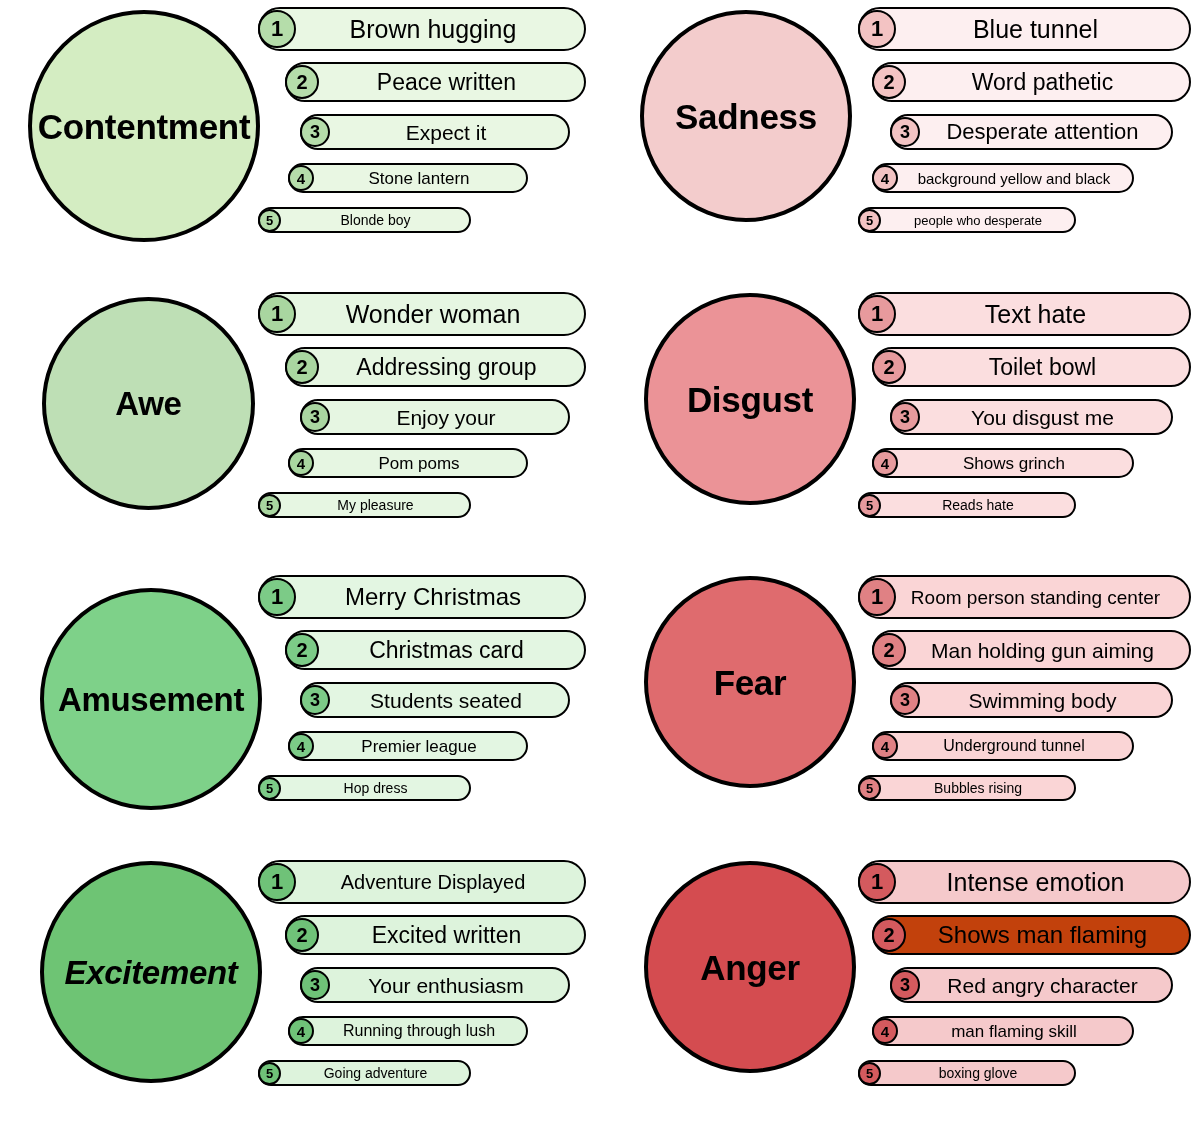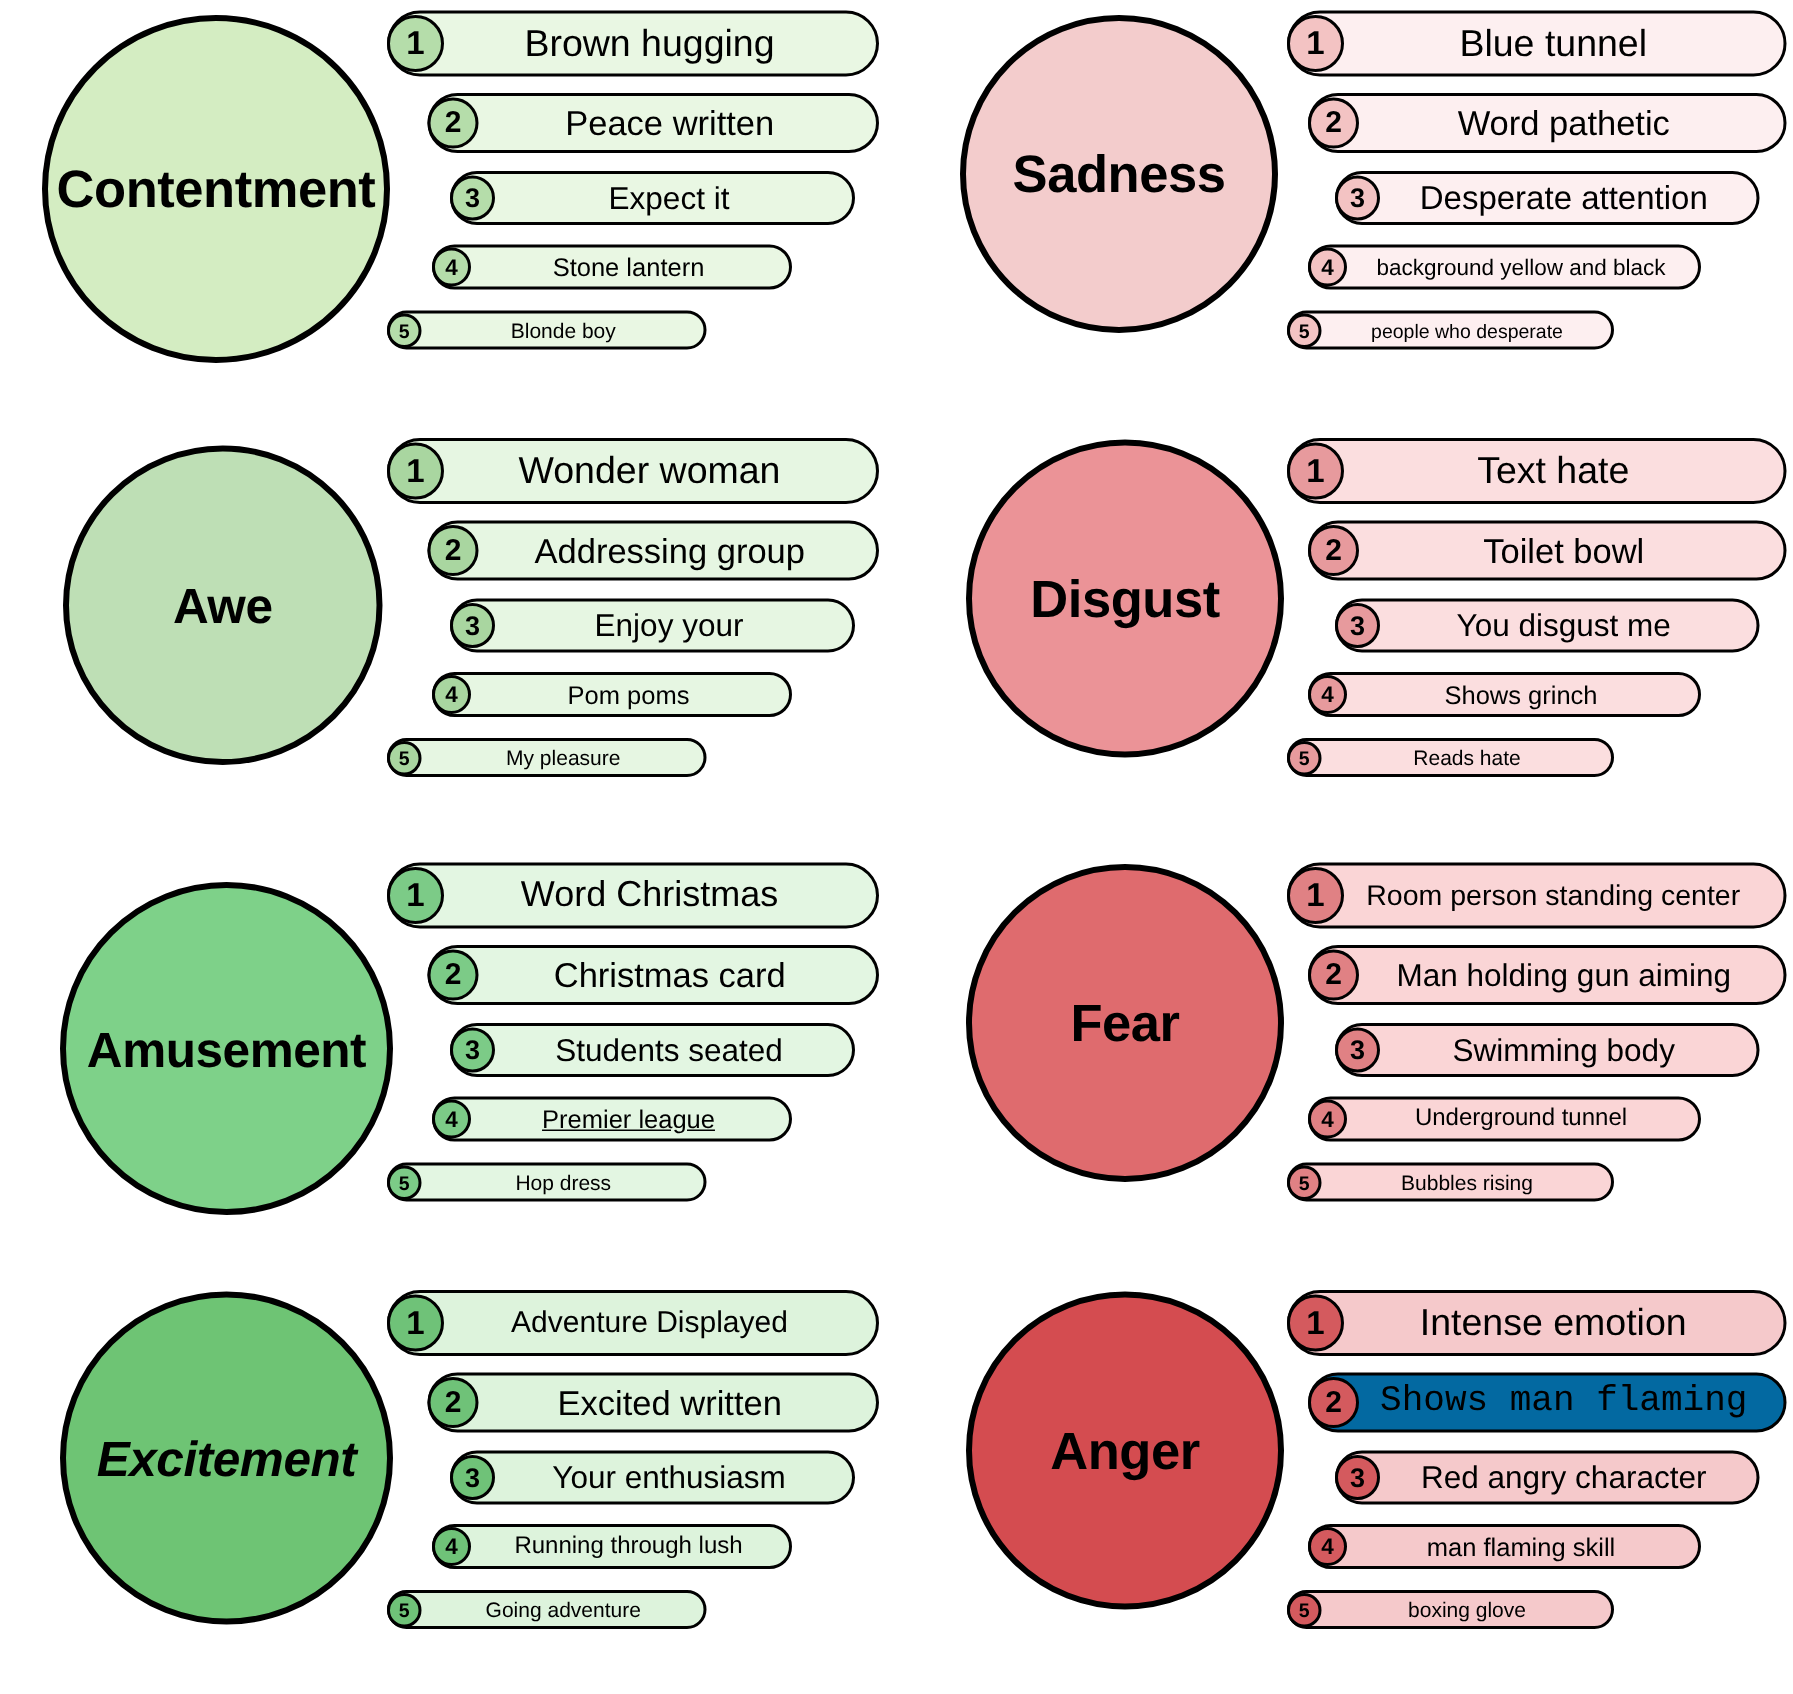--- a/index.html
+++ b/index.html
@@ -234,39 +234,39 @@
         </div>
         <div class="rank-badge" style="width: 23px; height: 23px; font-size: 13px; top: 1.5px; background: rgb(231, 154, 157);">5</div>
       </div>
     </div>
     <div class="cluster" style="left: 0px; top: 568px;">
       <div class="emotion-circle" style="left: 40px; top: 20px; width: 222px; height: 222px; background: rgb(126, 209, 137);">
         <span class="emotion-label" style="font-size: 33px;">Amusement</span>
       </div>
       <div class="pill-row" style="left: 258px; top: 7px; width: 328px; height: 44px;">
         <div class="pill" style="width: 328px; height: 44px; background: rgb(227, 246, 226);">
-          <span class="pill-label" style="font-size: 24px;">Word Christmas</span>
+          <span class="pill-label" style="font-size: 24px;">Merry Christmas</span>
         </div>
         <div class="rank-badge" style="width: 38px; height: 38px; font-size: 22px; top: 3px; background: rgb(124, 203, 135);">1</div>
       </div>
       <div class="pill-row" style="left: 285px; top: 62px; width: 301px; height: 40px;">
         <div class="pill" style="width: 301px; height: 40px; background: rgb(227, 246, 226);">
           <span class="pill-label" style="font-size: 23px;">Christmas card</span>
         </div>
         <div class="rank-badge" style="width: 34px; height: 34px; font-size: 20px; top: 3px; background: rgb(124, 203, 135);">2</div>
       </div>
       <div class="pill-row" style="left: 300px; top: 114px; width: 270px; height: 36px;">
         <div class="pill" style="width: 270px; height: 36px; background: rgb(227, 246, 226);">
           <span class="pill-label" style="font-size: 21px;">Students seated</span>
         </div>
         <div class="rank-badge" style="width: 30px; height: 30px; font-size: 18px; top: 3px; background: rgb(124, 203, 135);">3</div>
       </div>
       <div class="pill-row" style="left: 288px; top: 163px; width: 240px; height: 30px;">
         <div class="pill" style="width: 240px; height: 30px; background: rgb(227, 246, 226);">
-          <span class="pill-label" style="font-size: 17px; text-decoration: underline;">Premier league</span>
+          <span class="pill-label" style="font-size: 17px;">Premier league</span>
         </div>
         <div class="rank-badge" style="width: 26px; height: 26px; font-size: 15px; top: 2px; background: rgb(124, 203, 135);">4</div>
       </div>
       <div class="pill-row" style="left: 258px; top: 207px; width: 213px; height: 26px;">
         <div class="pill" style="width: 213px; height: 26px; background: rgb(227, 246, 226);">
           <span class="pill-label" style="font-size: 14px;">Hop dress</span>
         </div>
         <div class="rank-badge" style="width: 23px; height: 23px; font-size: 13px; top: 1.5px; background: rgb(124, 203, 135);">5</div>
       </div>
     </div>
@@ -344,21 +344,21 @@
       <div class="emotion-circle" style="left: 44px; top: 8px; width: 212px; height: 212px; background: rgb(212, 76, 80);">
         <span class="emotion-label" style="font-size: 35px;">Anger</span>
       </div>
       <div class="pill-row" style="left: 258px; top: 7px; width: 333px; height: 44px;">
         <div class="pill" style="width: 333px; height: 44px; background: rgb(245, 201, 203);">
           <span class="pill-label" style="font-size: 25px;">Intense emotion</span>
         </div>
         <div class="rank-badge" style="width: 38px; height: 38px; font-size: 22px; top: 3px; background: rgb(212, 90, 94);">1</div>
       </div>
       <div class="pill-row" style="left: 272px; top: 62px; width: 319px; height: 40px;">
-        <div class="pill" style="width: 319px; height: 40px; background: #0369a1; font-family: Liberation Mono, monospace;">
+        <div class="pill" style="width: 319px; height: 40px; background: #c2410c;">
           <span class="pill-label" style="font-size: 24px;">Shows man flaming</span>
         </div>
         <div class="rank-badge" style="width: 34px; height: 34px; font-size: 20px; top: 3px; background: rgb(212, 90, 94);">2</div>
       </div>
       <div class="pill-row" style="left: 290px; top: 114px; width: 283px; height: 36px;">
         <div class="pill" style="width: 283px; height: 36px; background: rgb(245, 201, 203);">
           <span class="pill-label" style="font-size: 21px;">Red angry character</span>
         </div>
         <div class="rank-badge" style="width: 30px; height: 30px; font-size: 18px; top: 3px; background: rgb(212, 90, 94);">3</div>
       </div>

